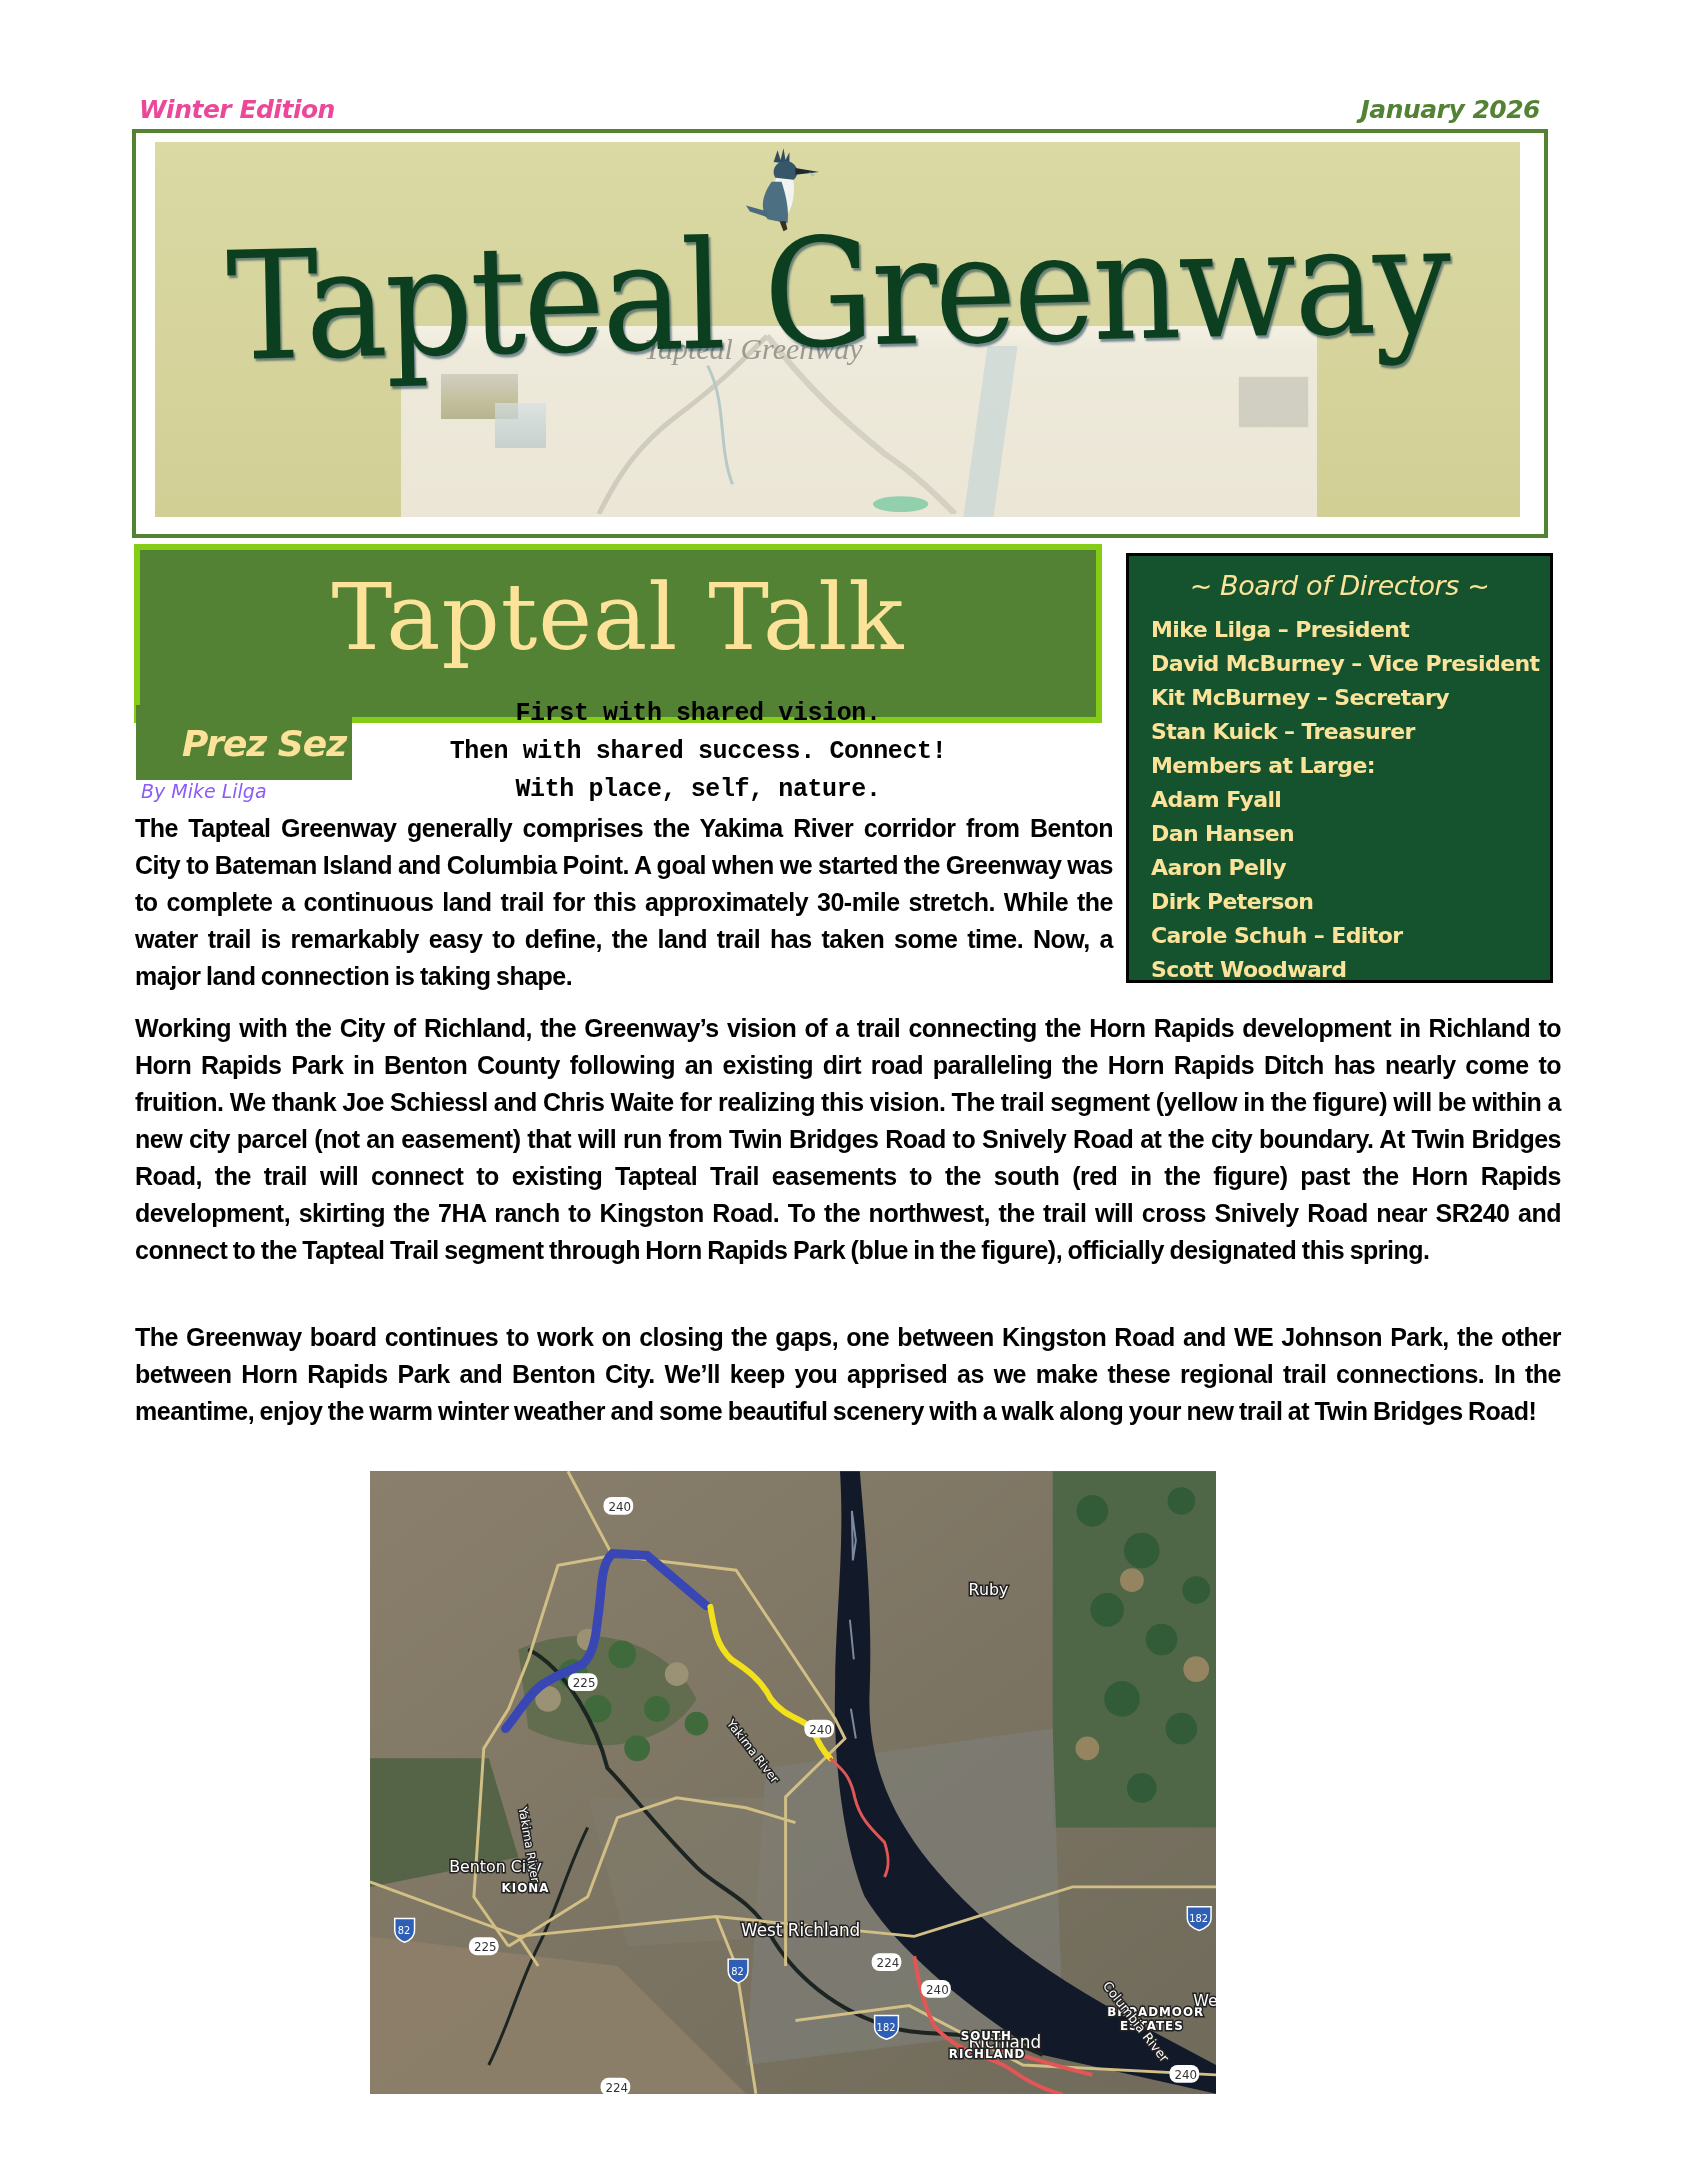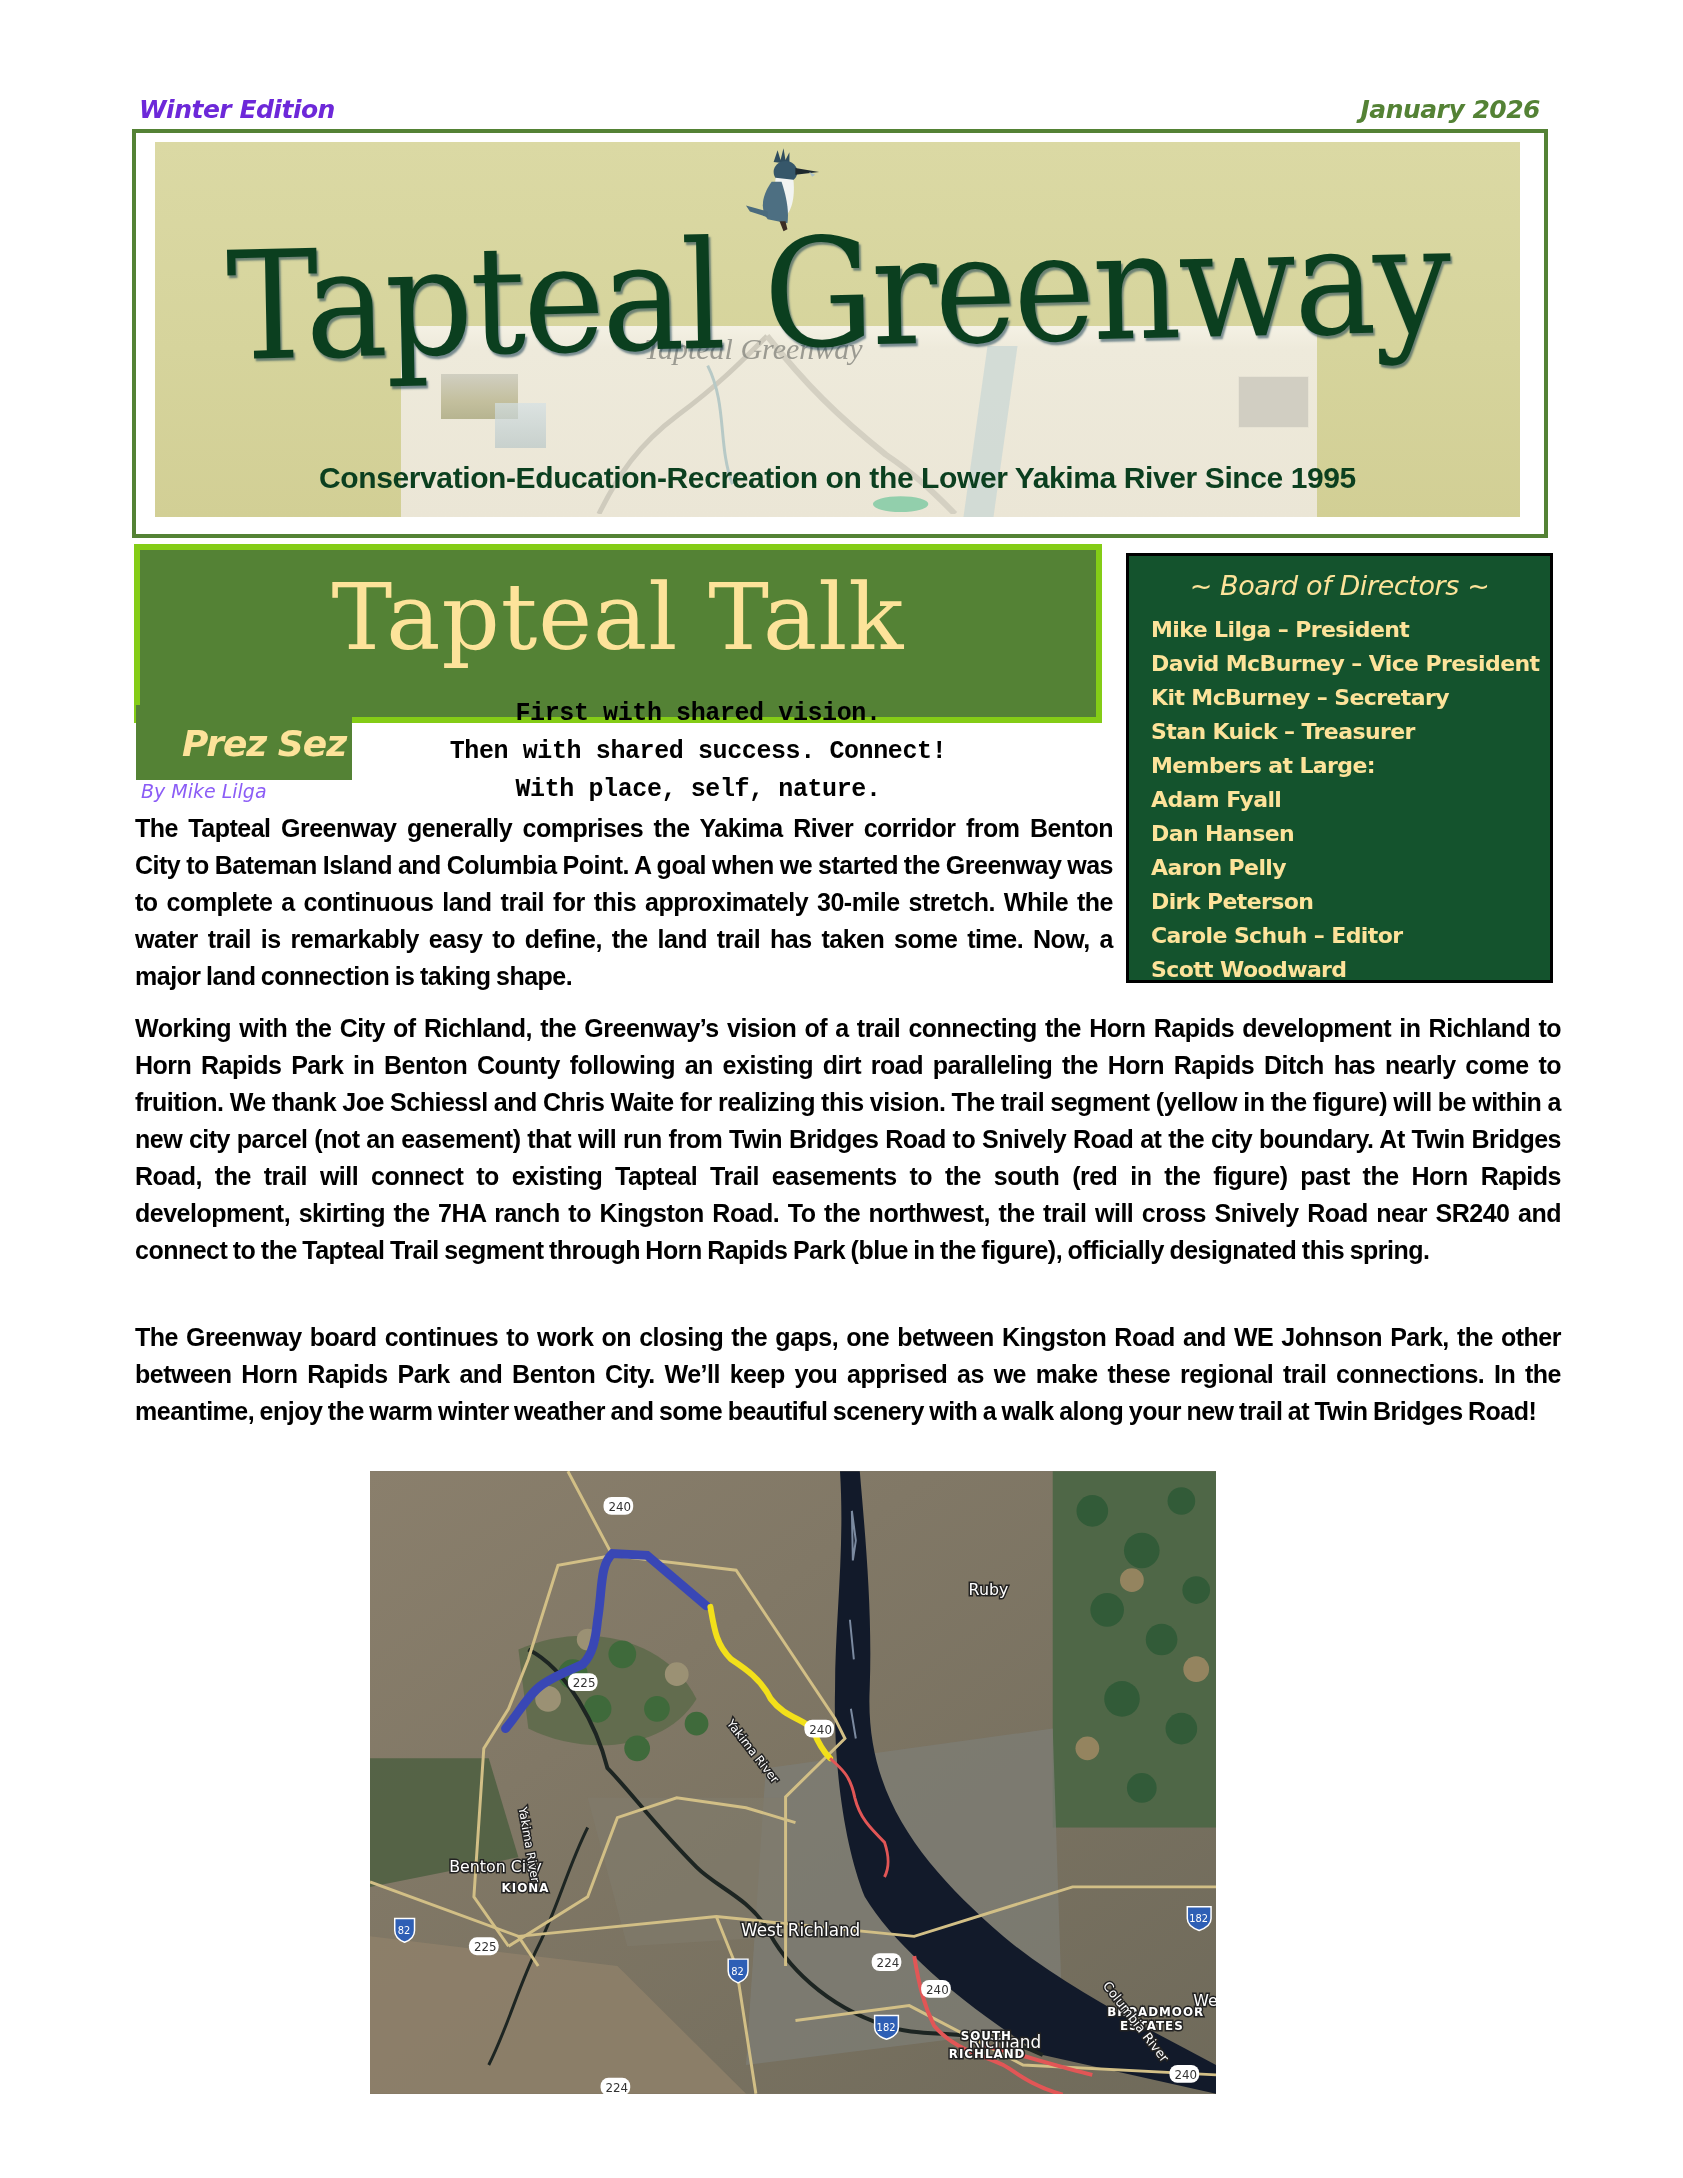--- a/index.html
+++ b/index.html
@@ -2,21 +2,21 @@
 <html><head>
 <meta charset="utf-8">
 <style>
   html, body { margin: 0; padding: 0; background: #ffffff; }
   body { width: 1683px; height: 2178px; position: relative; overflow: hidden;
          font-family: "Liberation Sans", sans-serif; color: #000; }
   .abs { position: absolute; }
 
   
   .edition { left: 139px; top: 95px; font-family: "DejaVu Sans", sans-serif; font-style: italic;
-             font-weight: bold; font-size: 25px; color: #6d28d9; letter-spacing: -0.5px; }
+             font-weight: bold; font-size: 25px; color: #ec4899; letter-spacing: -0.5px; }
   .date { right: 143px; top: 95px; font-family: "DejaVu Sans", sans-serif; font-style: italic;
           font-weight: bold; font-size: 25px; color: #548235; letter-spacing: -0.5px; }
 
   
   .masthead-frame { left: 132px; top: 129px; width: 1408px; height: 401px;
                     border: 4px solid #548235; background: #ffffff; }
   .banner { left: 155px; top: 142px; width: 1365px; height: 375px; overflow: hidden;
             background: linear-gradient(180deg, #dbd9a4 0%, #d6d49c 55%, #d2cf95 100%); }
   .banner-panel { left: 246px; top: 184px; width: 916px; height: 191px;
                   background: linear-gradient(180deg, #f4f1e4 0%, #eeeadb 12%, #ebe6d6 100%); }
@@ -116,21 +116,20 @@
   <svg class="abs bird" viewBox="0 0 80 110">
     <path d="M30 14 L34 2 L37 12 L40 0 L42 12 L46 4 L46 16 Z" fill="#2f4d5e"></path>
     <ellipse cx="42" cy="24" rx="12" ry="11" fill="#36576a"></ellipse>
     <path d="M52 20 L76 24 L52 27 Z" fill="#1f2a2e"></path>
     <path d="M66 24 l6 3 l-3 2 z" fill="#a9c0c8"></path>
     <path d="M32 30 C30 45 34 60 40 70 C48 66 52 50 50 32 Z" fill="#f2f4f2"></path>
     <path d="M28 34 C18 48 16 62 24 72 L44 76 C46 62 42 46 38 34 Z" fill="#4d6f82"></path>
     <path d="M24 64 L2 58 L6 64 L24 70 Z" fill="#4a6b7d"></path>
     <path d="M36 74 L40 84 L44 82 L42 74 Z" fill="#3b2d24"></path>
   </svg>
-  <div class="abs mast-tagline">Conservation-Education-Recreation on the Lower Yakima River Since 1995</div>
 </div>
 
 <div class="abs talk-box">
   <div class="abs talk-title">Tapteal Talk</div>
 </div>
 
 <div class="abs board-box">
   <div class="abs board-title">~ Board of Directors ~</div>
   <ul class="abs board-list">
     <li>Mike Lilga – President</li>

